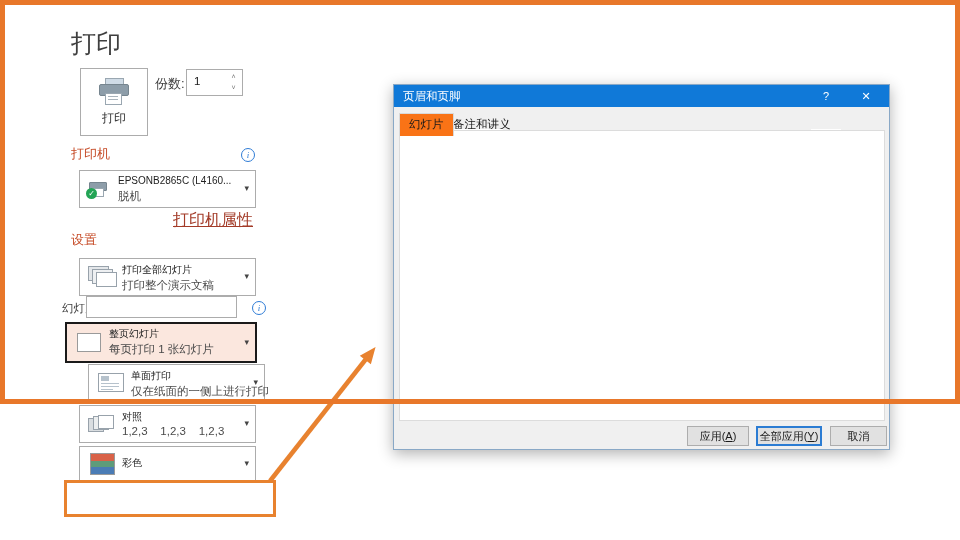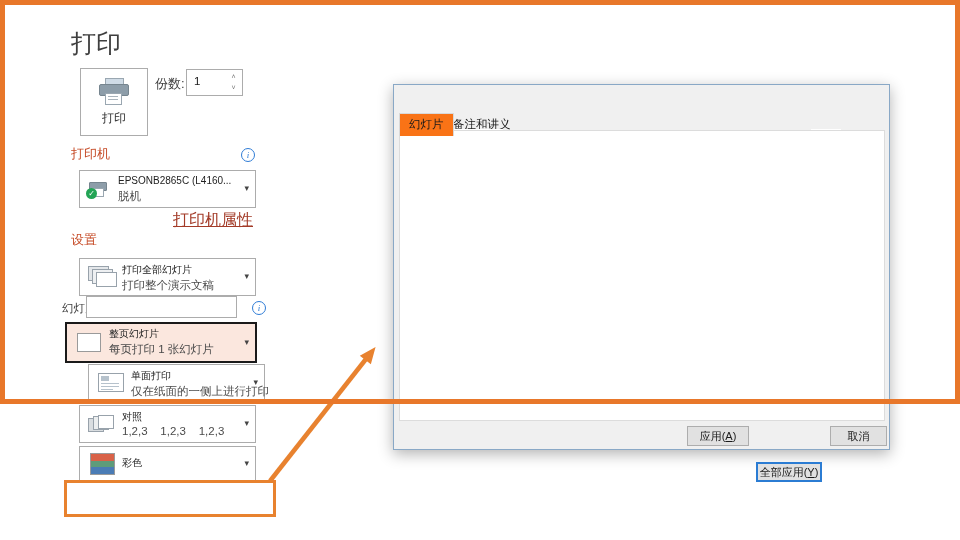--- a/index.html
+++ b/index.html
@@ -75,21 +75,21 @@
   .radio-dot{position:absolute;left:3px;top:3px;width:5px;height:5px;border-radius:50%;background:#8f8f8f;}
   .dlg-label{position:absolute;font-size:11px;color:#1a1a1a;white-space:nowrap;cursor:default;}
   .dis{color:#6f6f6f;}
   .focus-rect{border:1px solid #8a8a8a;padding:1px 3px;margin-left:-4px;margin-top:-2px;}
   .combo{position:absolute;height:17px;background:#ededed;border:1px solid #c6c6c6;box-sizing:border-box;cursor:default;}
   .combo-text{position:absolute;left:5px;top:2px;font-size:11px;color:#6f6f6f;white-space:nowrap;}
   .combo-arrow{position:absolute;right:0;top:0;width:16px;height:100%;border-left:1px solid #d5d5d5;text-align:center;font-size:9px;color:#555;line-height:15px;}
   .dis-field{position:absolute;background:#ededed;border:1px solid #c6c6c6;box-sizing:border-box;}
   .preview-square{position:absolute;left:9px;top:22px;width:60px;height:57px;background:#fff;border:1px solid #8f8f8f;}
   .dlg-btn{position:absolute;top:341px;height:20px;background:#e1e1e1;border:1px solid #adadad;font-size:11px;color:#1a1a1a;text-align:center;line-height:18px;box-sizing:border-box;cursor:default;}
-  .dlg-btn-default{border:2px solid #2b7cd3;line-height:16px;margin-top:36px;}
+  .dlg-btn-default{border:2px solid #2b7cd3;line-height:16px;}
   u{text-decoration:underline;}
 </style>
 </head>
 <body>
 
 <div class="stage">
   <div class="frame"></div>
 
   <div class="abs page-title" style="left:71px;top:27px;">打印</div>
 
@@ -194,20 +194,25 @@
   </div>
 
 
   <div class="abs hl-box" style="left:64px;top:480px;width:206px;height:31px;"></div>
   <svg class="abs arrow-svg" style="left:255px;top:340px;" width="130" height="150" viewBox="0 0 130 150">
     <line x1="15" y1="141" x2="111" y2="19" stroke="#E8822F" stroke-width="4.5"></line>
     <polygon points="119,9 115.3,22.6 106.6,15.8" fill="#E8822F" stroke="#E8822F" stroke-width="2"></polygon>
   </svg>
 
   <div class="abs dialog" style="left:393px;top:84px;">
+    <div class="titlebar">
+      <div class="titlebar-text">页眉和页脚</div>
+      <div class="tb-btn tb-help">?</div>
+      <div class="tb-btn tb-close">✕</div>
+    </div>
 
     <div class="tab tab-active" style="left:5px;top:28px;">幻灯片</div>
     <div class="tab tab-idle" style="left:50px;top:28px;">备注和讲义</div>
 
     <div class="tab-page"></div>
 
     <div class="groupbox" style="left:15px;top:51px;width:386px;height:231px;">
       <div class="group-label">幻灯片包含内容</div>
     </div>
 

